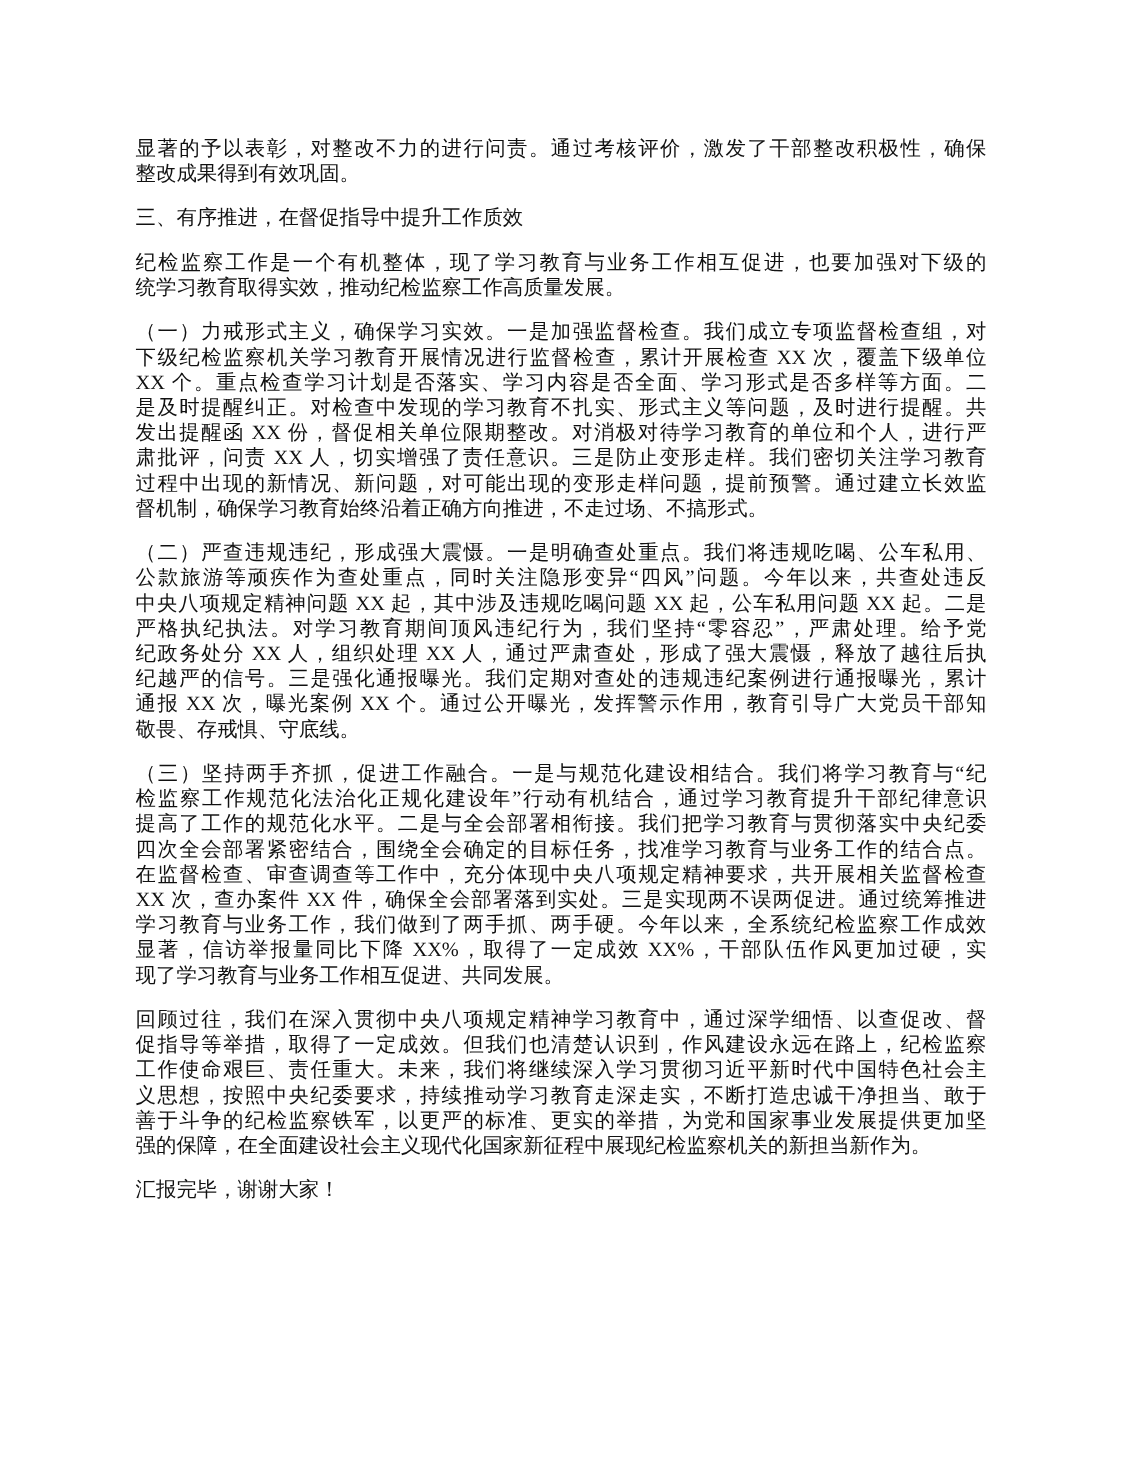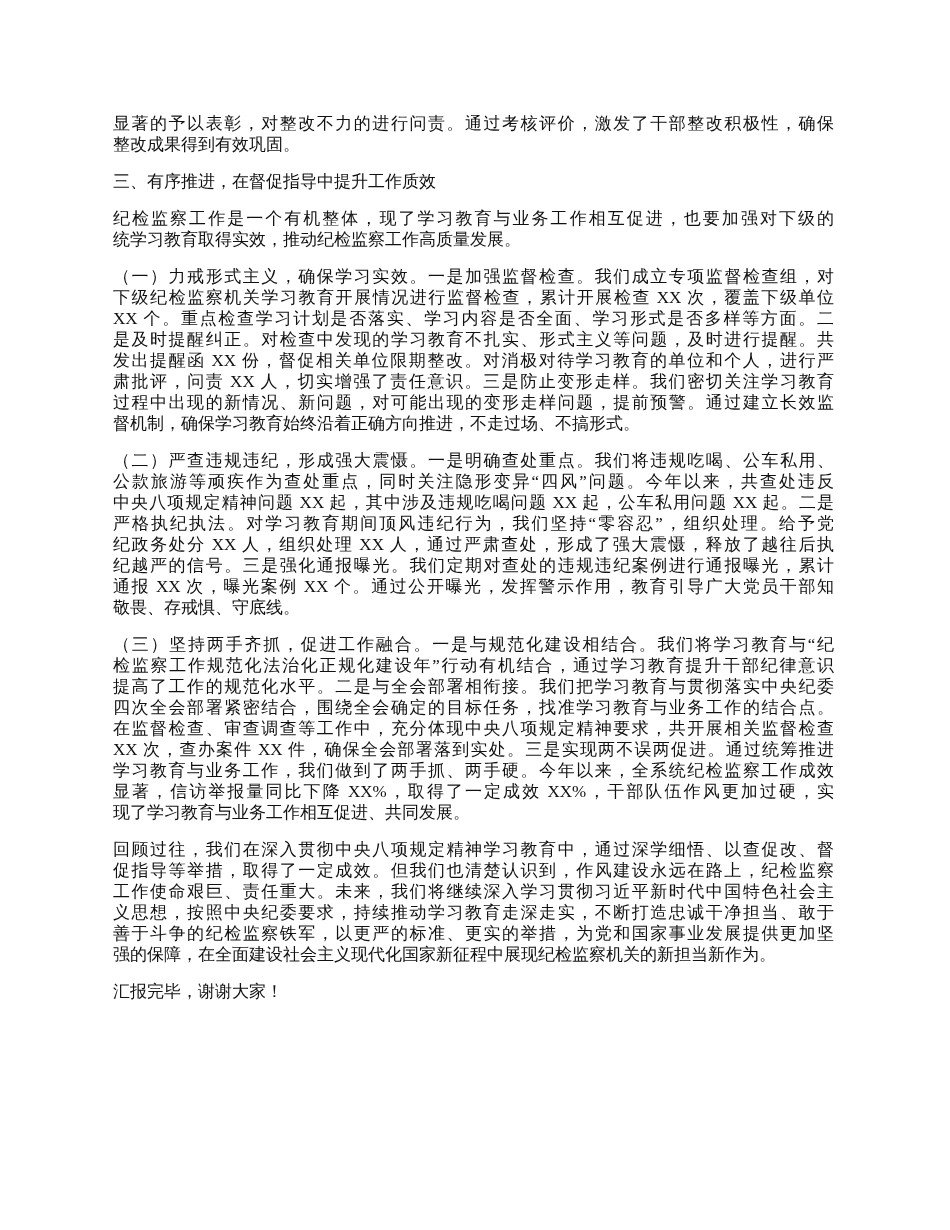--- a/index.html
+++ b/index.html
@@ -1,19 +1,19 @@
 <!DOCTYPE html>
 <html><head>
 <meta charset="utf-8">
 <style>
   html, body { margin: 0; padding: 0; background: #ffffff; }
   body { width: 950px; height: 1230px; position: relative; overflow: hidden;
          font-family: "Liberation Serif", "DejaVu Serif", serif; color: #111; }
   .page { position: absolute; left: 113px; top: 113px; width: 725px; }
-  .para { margin: 0 4px 16px 0; }
+  .para { margin: 0 16px 16px 0; }
   .line { display: block; height: 21px; line-height: 21px; font-size: 17px;
           white-space: nowrap; text-align: justify; text-align-last: justify; overflow: hidden; }
   .line.last { text-align-last: left; }
   .b { font-weight: normal; }
 </style>
 </head>
 <body>
 
 <div class="page" id="page">
     <div class="para">
@@ -34,21 +34,21 @@
       <span class="line"><span class="b">是</span><span>及时提醒纠正。对检查中发现的学习教育不扎实、形式主义等问题，及时进行提醒。共</span></span>
       <span class="line"><span>发出提醒函 XX 份，督促相关单位限期整改。对消极对待学习教育的单位和个人，进行严</span></span>
       <span class="line"><span>肃批评，问责 XX 人，切实增强了责任意识。</span><span class="b">三是</span><span>防止变形走样。我们密切关注学习教育</span></span>
       <span class="line"><span>过程中出现的新情况、新问题，对可能出现的变形走样问题，提前预警。通过建立长效监</span></span>
       <span class="line last"><span>督机制，确保学习教育始终沿着正确方向推进，不走过场、不搞形式。</span></span>
     </div>
     <div class="para">
       <span class="line"><span>（二）严查违规违纪，形成强大震慑。</span><span class="b">一是</span><span>明确查处重点。我们将违规吃喝、公车私用、</span></span>
       <span class="line"><span>公款旅游等顽疾作为查处重点，同时关注隐形变异“四风”问题。今年以来，共查处违反</span></span>
       <span class="line"><span>中央八项规定精神问题 XX 起，其中涉及违规吃喝问题 XX 起，公车私用问题 XX 起。</span><span class="b">二是</span></span>
-      <span class="line"><span>严格执纪执法。对学习教育期间顶风违纪行为，我们坚持“零容忍”，组织处理。给予党</span></span>
+      <span class="line"><span>严格执纪执法。对学习教育期间顶风违纪行为，我们坚持“零容忍”，严肃处理。给予党</span></span>
       <span class="line"><span>纪政务处分 XX 人，组织处理 XX 人，通过严肃查处，形成了强大震慑，释放了越往后执</span></span>
       <span class="line"><span>纪越严的信号。</span><span class="b">三是</span><span>强化通报曝光。我们定期对查处的违规违纪案例进行通报曝光，累计</span></span>
       <span class="line"><span>通报 XX 次，曝光案例 XX 个。通过公开曝光，发挥警示作用，教育引导广大党员干部知</span></span>
       <span class="line last"><span>敬畏、存戒惧、守底线。</span></span>
     </div>
     <div class="para">
       <span class="line"><span>（三）坚持两手齐抓，促进工作融合。</span><span class="b">一是</span><span>与规范化建设相结合。我们将学习教育与“纪</span></span>
       <span class="line"><span>检监察工作规范化法治化正规化建设年”行动有机结合，通过学习教育提升干部纪律意识</span></span>
       <span class="line"><span>提高了工作的规范化水平。</span><span class="b">二是</span><span>与全会部署相衔接。我们把学习教育与贯彻落实中央纪委</span></span>
       <span class="line"><span>四次全会部署紧密结合，围绕全会确定的目标任务，找准学习教育与业务工作的结合点。</span></span>

